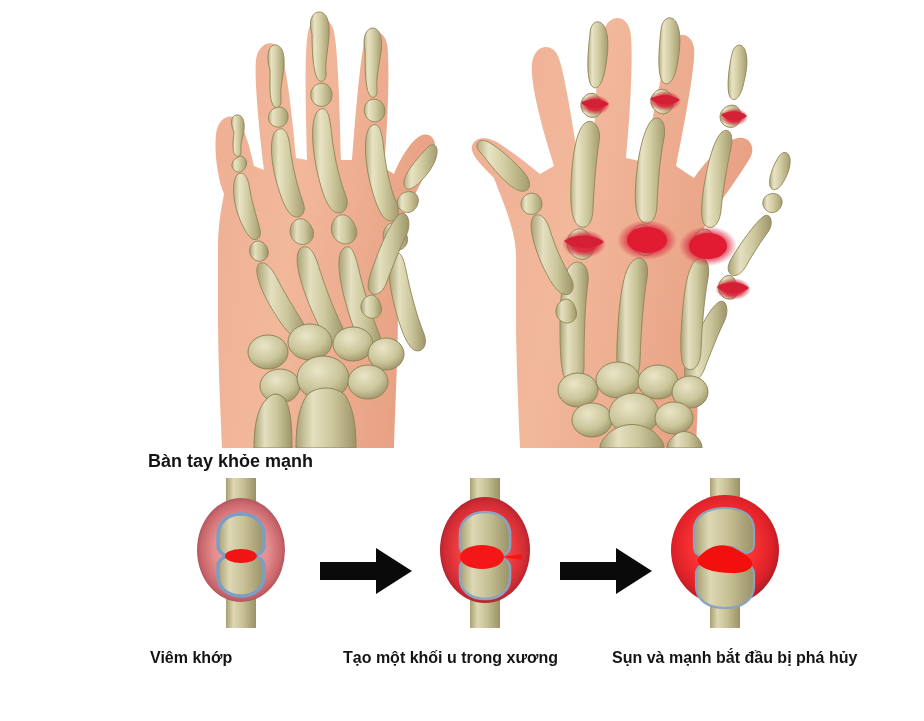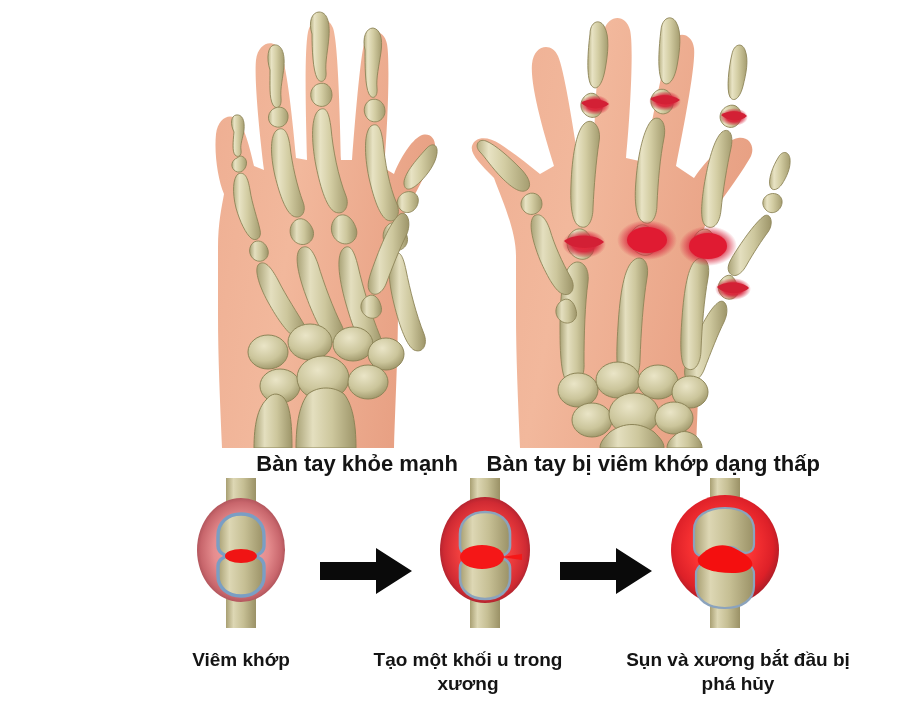--- a/index.html
+++ b/index.html
@@ -20,40 +20,40 @@
     transform:scaleX(.93);transform-origin:left center;white-space:nowrap;
   }
 
   
   .hand{position:absolute;}
   .hand-healthy{left:160px;top:8px;width:286px;height:440px;}
   .hand-ra{left:458px;top:8px;width:366px;height:440px;}
 
   
   .caption{
-    position:absolute;text-align:right;
-    font-size:22px;font-weight:bold;color:#141414;
+    position:absolute;text-align:left;
+    font-size:18px;font-weight:bold;color:#141414;
     line-height:1.25;white-space:nowrap;
   }
   .cap-healthy{left:148px;top:450px;width:310px;}
   .cap-ra{left:470px;top:450px;width:350px;}
 
   
   .joint{position:absolute;width:150px;height:150px;}
   .joint-1{left:166px;top:478px;}
   .joint-2{left:410px;top:478px;}
   .joint-3{left:650px;top:478px;}
 
   .arrow{position:absolute;width:96px;height:52px;}
   .arrow-1{left:318px;top:545px;}
   .arrow-2{left:558px;top:545px;}
 
   .jcap{
-    position:absolute;text-align:center;
-    font-size:19px;font-weight:bold;color:#141414;
+    position:absolute;text-align:left;
+    font-size:16px;font-weight:bold;color:#141414;
     line-height:1.28;
   }
   .jcap-1{left:150px;top:648px;width:182px;}
   .jcap-2{left:343px;top:648px;width:250px;}
   .jcap-3{left:612px;top:648px;width:252px;}
 </style>
 </head>
 <body>
 
 <div class="stage">
@@ -262,21 +262,20 @@
         <ellipse cx="250" cy="238" rx="29" ry="20" fill="url(#inflG)"></ellipse>
         <ellipse cx="250" cy="238" rx="19" ry="13" fill="#e01b32"></ellipse>
 
         <ellipse cx="275" cy="281" rx="18" ry="11" fill="url(#inflG)"></ellipse>
         <path d="M259 279 C266 273 284 273 291 280 C284 287 266 287 259 279 Z" fill="#d32035"></path>
       </g>
     </svg>
   </div>
 
   <div class="caption cap-healthy">Bàn tay khỏe mạnh</div>
-  <div class="caption cap-ra">Bàn tay bị viêm khớp dạng thấp</div>
 
   <div class="joint joint-1">
     <svg viewBox="0 0 150 150" width="150" height="150">
       <defs>
         <linearGradient id="shaftG" x1="0" y1="0" x2="1" y2="0">
           <stop offset="0%" stop-color="#a89f72"></stop>
           <stop offset="25%" stop-color="#ddd7b4"></stop>
           <stop offset="58%" stop-color="#c6bf94"></stop>
           <stop offset="100%" stop-color="#9a9166"></stop>
         </linearGradient>
@@ -342,15 +341,15 @@
                C104 74 96 78 88 72 C80 66 70 70 62 76 C54 82 44 78 44 68 Z" fill="url(#shaftG)" stroke="#8ba3bd" stroke-width="2.2"></path>
       <path d="M46 96 C46 86 58 82 75 82 C92 82 104 86 104 96 L104 108
                C104 122 92 130 75 130 C58 130 46 122 46 108 Z" fill="url(#shaftG)" stroke="#8ba3bd" stroke-width="2.2"></path>
       <path d="M48 80 C58 68 72 64 84 70 C96 76 104 82 102 88
                C98 96 82 96 68 94 C56 92 46 88 48 80 Z" fill="#f40f0f"></path>
     </svg>
   </div>
 
   <div class="jcap jcap-1">Viêm khớp</div>
   <div class="jcap jcap-2">Tạo một khối u trong xương</div>
-  <div class="jcap jcap-3">Sụn và xương bắt đầu bị phá hủy</div>
+  <div class="jcap jcap-3">Sụn và mạnh bắt đầu bị phá hủy</div>
 
 </div>
 
 </body></html>

